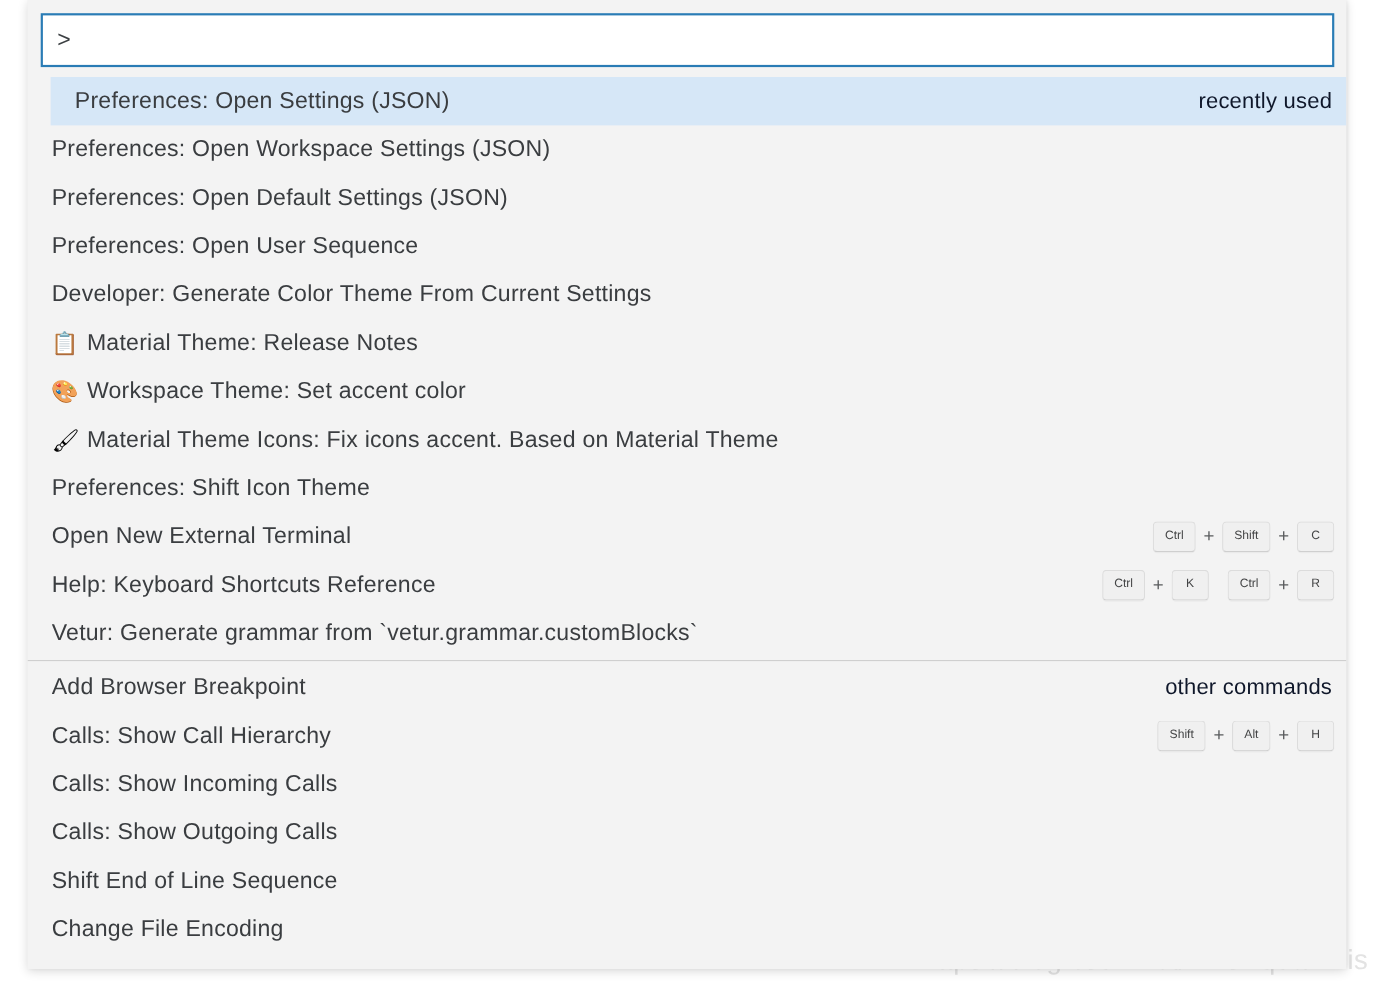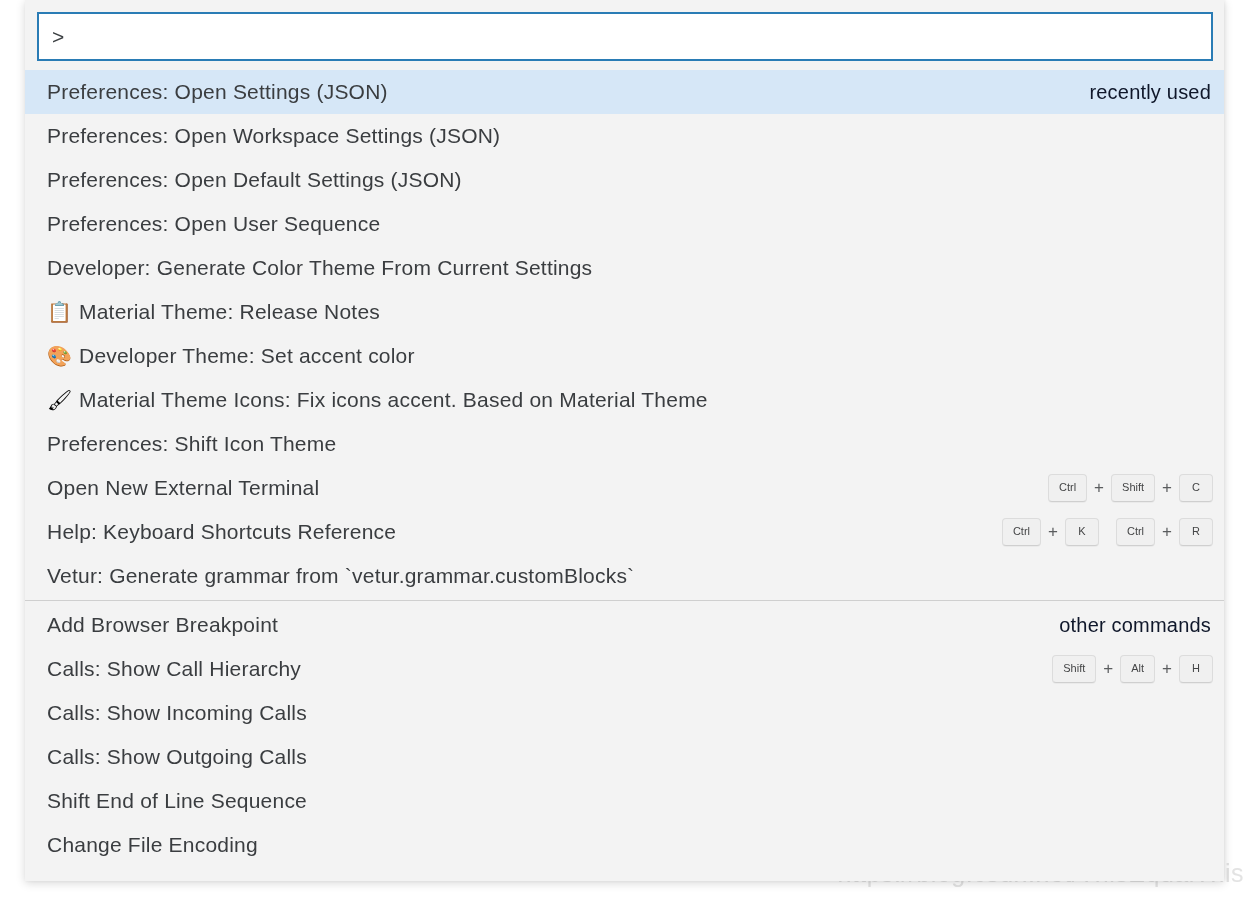--- a/index.html
+++ b/index.html
@@ -68,21 +68,21 @@
 
   .row {
     position: relative;
     height: 44px;
     display: flex;
     align-items: center;
     padding: 0 11px 0 22px;
     box-sizing: border-box;
     white-space: nowrap;
   }
-  .row.selected { background: #d6e7f7; }
+  .row.selected { background: #d6e7f7; margin-left: 21px; }
 
   .row-icon {
     width: 30px;
     min-width: 30px;
     font-size: 20px;
     line-height: 1;
     display: inline-block;
     margin-right: 2px;
     text-align: left;
     font-family: "DejaVu Sans", sans-serif;
@@ -173,21 +173,21 @@
         <span class="row-label">Developer: Generate Color Theme From Current Settings</span>
         <span class="row-spacer"></span>
       </div>
       <div class="row">
         <span class="row-icon">📋</span>
         <span class="row-label">Material Theme: Release Notes</span>
         <span class="row-spacer"></span>
       </div>
       <div class="row">
         <span class="row-icon">🎨</span>
-        <span class="row-label">Developer Theme: Set accent color</span>
+        <span class="row-label">Workspace Theme: Set accent color</span>
         <span class="row-spacer"></span>
       </div>
       <div class="row">
         <span class="row-icon">🖌</span>
         <span class="row-label">Material Theme Icons: Fix icons accent. Based on Material Theme</span>
         <span class="row-spacer"></span>
       </div>
       <div class="row">
         <span class="row-label">Preferences: Shift Icon Theme</span>
         <span class="row-spacer"></span>

